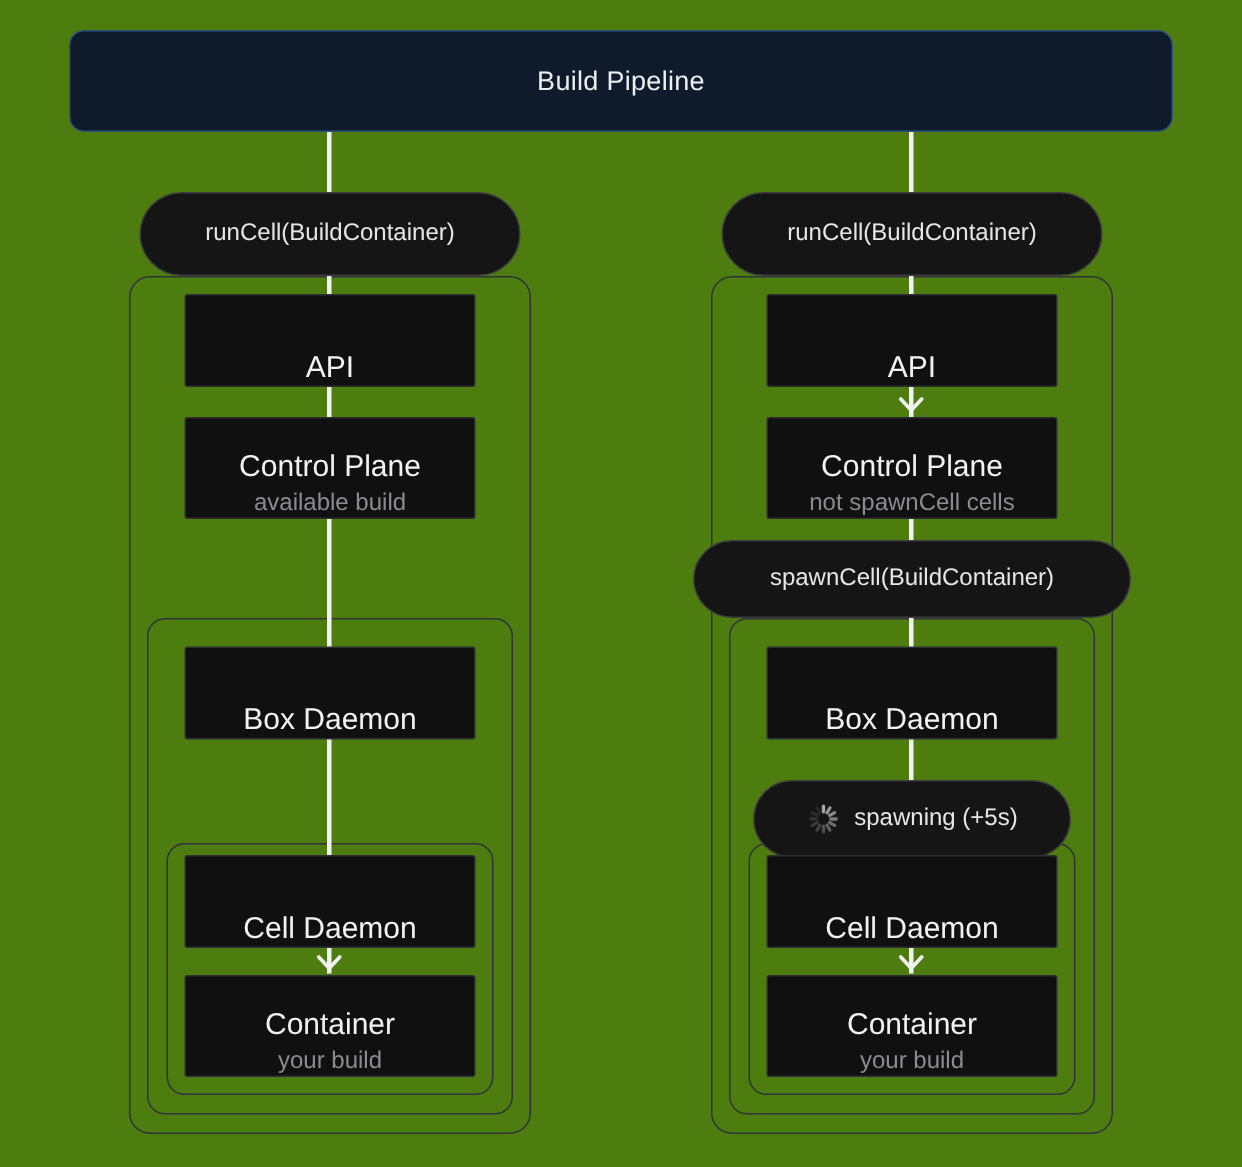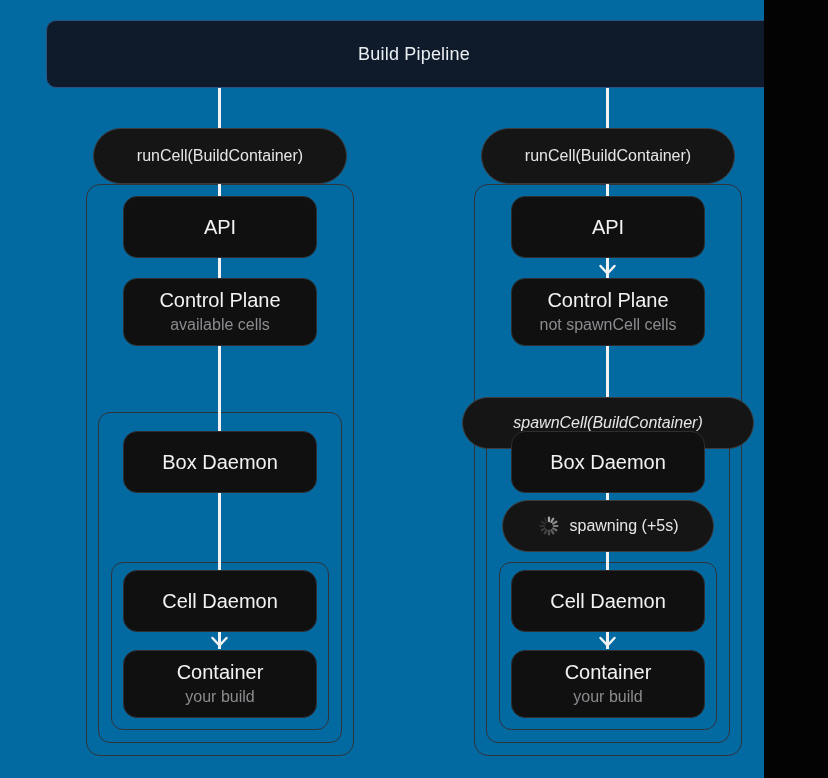--- a/index.html
+++ b/index.html
@@ -1,29 +1,29 @@
 <!DOCTYPE html>
 <html><head>
 <meta charset="utf-8">
 <style>
   html,body{margin:0;padding:0;background:#030303;}
   body{width:828px;height:778px;font-family:"Liberation Sans",sans-serif;-webkit-font-smoothing:antialiased;}
-  .diagram{position:relative;width:764px;height:778px;background:#0369a1;overflow:hidden;}
+  .diagram{position:relative;width:828px;height:778px;background:#4d7c0f;overflow:hidden;}
 
   .header{position:absolute;left:46px;top:20px;width:736px;height:68px;
     background:#0f1b2b;border:1px solid #2b5381;border-radius:10px;
     display:flex;align-items:center;justify-content:center;z-index:3;box-sizing:border-box;}
   .header .title{font-size:18px;font-weight:500;color:#eceff2;letter-spacing:.2px;}
 
   .vline{position:absolute;width:3px;background:#f2f2f2;z-index:2;}
 
   .group{position:absolute;border:1px solid #30333a;border-radius:14px;z-index:1;box-sizing:border-box;}
 
-  .node{position:absolute;background:#101010;border:1px solid #2c2e32;border-radius:14px;
-    display:flex;flex-direction:column;align-items:center;justify-content:center;
+  .node{position:absolute;background:#101010;border:1px solid #2c2e32;border-radius:2px;
+    display:flex;flex-direction:column;align-items:center;justify-content:flex-end;
     z-index:3;box-sizing:border-box;}
   .node .label{font-size:20px;color:#f2f2f3;line-height:1.15;}
   .node .sub{font-size:16px;color:#8c8c90;line-height:1.2;margin-top:3px;}
 
   .pill{position:absolute;background:#151515;border:1px solid #3c3c3e;border-radius:999px;
     display:flex;align-items:center;justify-content:center;gap:10px;
     font-size:16px;color:#e6e6e8;z-index:3;box-sizing:border-box;margin-top:20px;}
 
   .chev{position:absolute;z-index:2;}
   .spinner{flex:0 0 auto;display:block;}
@@ -46,21 +46,21 @@
   <div class="pill" style="left:93px;top:108px;width:254px;height:56px;">
     <span>runCell(BuildContainer)</span>
   </div>
 
   <div class="node" style="left:123px;top:196px;width:194px;height:62px;">
     <span class="label">API</span>
   </div>
 
   <div class="node" style="left:123px;top:278px;width:194px;height:68px;">
     <span class="label">Control Plane</span>
-    <span class="sub">available cells</span>
+    <span class="sub">available build</span>
   </div>
 
   <div class="node" style="left:123px;top:431px;width:194px;height:62px;">
     <span class="label">Box Daemon</span>
   </div>
 
   <div class="node" style="left:123px;top:570px;width:194px;height:62px;">
     <span class="label">Cell Daemon</span>
   </div>
 
@@ -89,29 +89,29 @@
 
   <svg class="chev" style="left:598px;top:263px;" width="19" height="13">
     <polyline points="2.5,3 9.5,10.5 16.5,3" fill="none" stroke="#f2f2f2" stroke-width="2.5" stroke-linecap="round" stroke-linejoin="round"></polyline>
   </svg>
 
   <div class="node" style="left:511px;top:278px;width:194px;height:68px;">
     <span class="label">Control Plane</span>
     <span class="sub">not spawnCell cells</span>
   </div>
 
-  <div class="pill" style="left:462px;top:377px;width:292px;height:52px;font-style:italic;">
+  <div class="pill" style="left:462px;top:340px;width:292px;height:52px;">
     <span>spawnCell(BuildContainer)</span>
   </div>
 
   <div class="node" style="left:511px;top:431px;width:194px;height:62px;">
     <span class="label">Box Daemon</span>
   </div>
 
-  <div class="pill" style="left:502px;top:480px;width:212px;height:52px;">
+  <div class="pill" style="left:502px;top:500px;width:212px;height:52px;">
     <svg class="spinner" width="22" height="22" viewBox="0 0 22 22">
       <g stroke="#a8a8a8" stroke-width="2.2" stroke-linecap="round">
         <line x1="11" y1="2.5" x2="11" y2="6.2" opacity="1"></line>
         <line x1="15.25" y1="3.64" x2="13.4" y2="6.84" opacity="0.9"></line>
         <line x1="18.36" y1="6.75" x2="15.16" y2="8.6" opacity="0.8"></line>
         <line x1="19.5" y1="11" x2="15.8" y2="11" opacity="0.7"></line>
         <line x1="18.36" y1="15.25" x2="15.16" y2="13.4" opacity="0.6"></line>
         <line x1="15.25" y1="18.36" x2="13.4" y2="15.16" opacity="0.5"></line>
         <line x1="11" y1="19.5" x2="11" y2="15.8" opacity="0.4"></line>
         <line x1="6.75" y1="18.36" x2="8.6" y2="15.16" opacity="0.3"></line>

